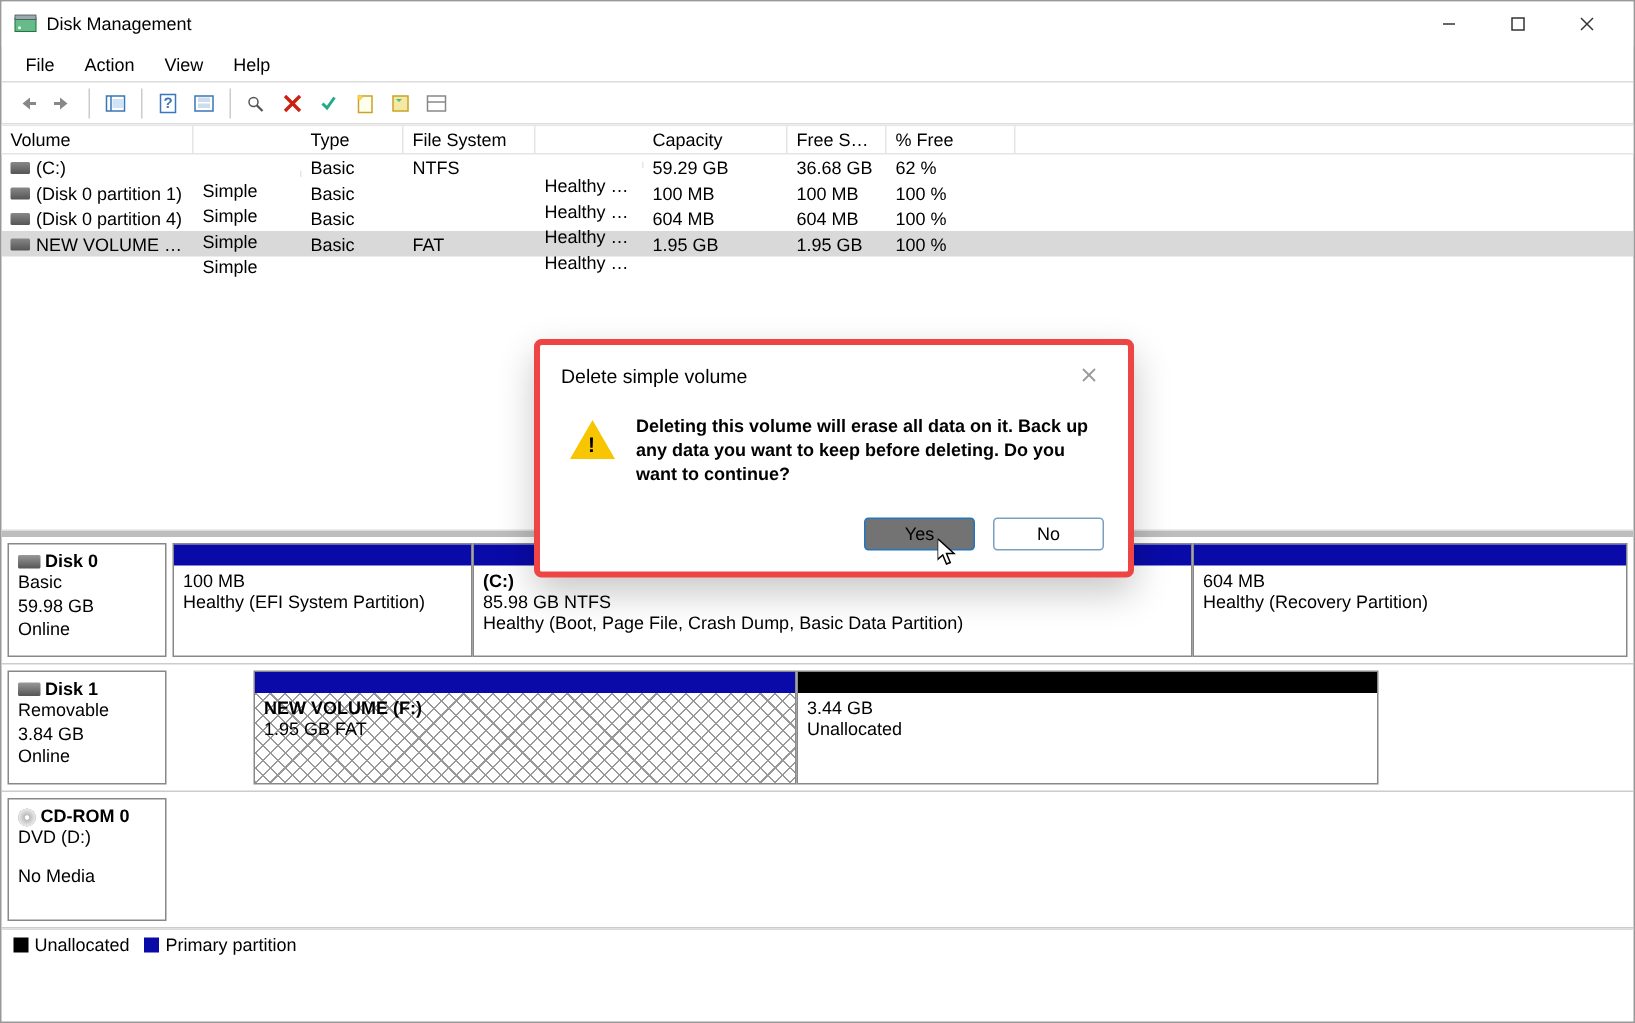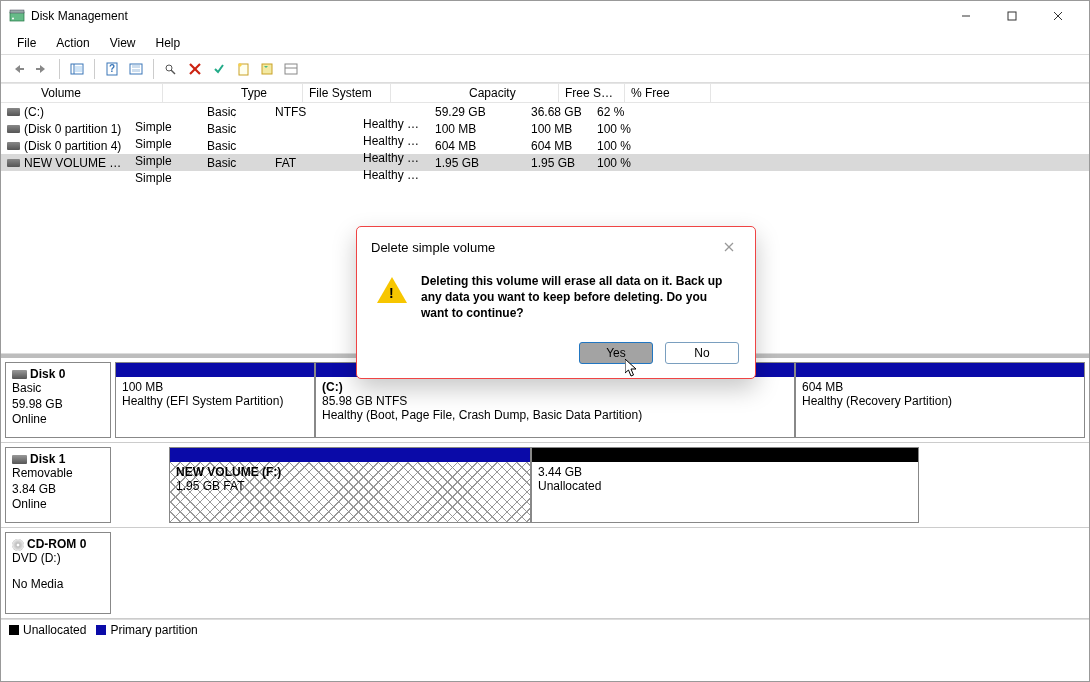--- a/index.html
+++ b/index.html
@@ -66,21 +66,20 @@
 .volume-table {
   width: 100%;
   border-bottom: 1px solid #dcdcdc;
 }
 .vt-header {
   display: flex;
   background: #fff;
   border-top: 1px solid #e5e5e5;
   border-bottom: 1px solid #e5e5e5;
   height: 20px;
-  padding-left: 34px;
 }
 .vt-header .col {
   border-right: 1px solid #e5e5e5;
   padding: 2px 6px;
   overflow: hidden;
   white-space: nowrap;
   text-overflow: ellipsis;
 }
 .vt-rows .row {
   display: flex;
@@ -185,21 +184,21 @@
 }
 .swatch.black { background: #000; }
 .swatch.blue { background: #0a0aa8; }
 
 .dialog {
   position: absolute;
   left: 355px;
   top: 225px;
   width: 400px;
   background: #fff;
-  border: 1px solid #ef4444;
+  border: 4px solid #ef4444;
   border-radius: 5px;
   box-shadow: 0 10px 25px rgba(0,0,0,0.22);
 }
 .dialog .dlg-title {
   padding: 10px 14px 6px;
   font-size: 13px;
   display: flex;
   align-items: center;
 }
 .dialog .dlg-title .spacer { flex: 1; }
@@ -241,21 +240,21 @@
 .dlg-buttons .btn {
   width: 74px;
   height: 22px;
   border: 1px solid #7a9fbf;
   background: #fff;
   border-radius: 3px;
   display: flex; align-items: center; justify-content: center;
   font-size: 12px;
 }
 .dlg-buttons .btn.primary {
-  background: #a3a3a3;
+  background: #737373;
   border: 1.5px solid #2176c1;
 }
 .cursor {
   position: absolute;
   left: 624px;
   top: 358px;
   pointer-events: none;
 }
 
 .c-vol { width: 128px; }

